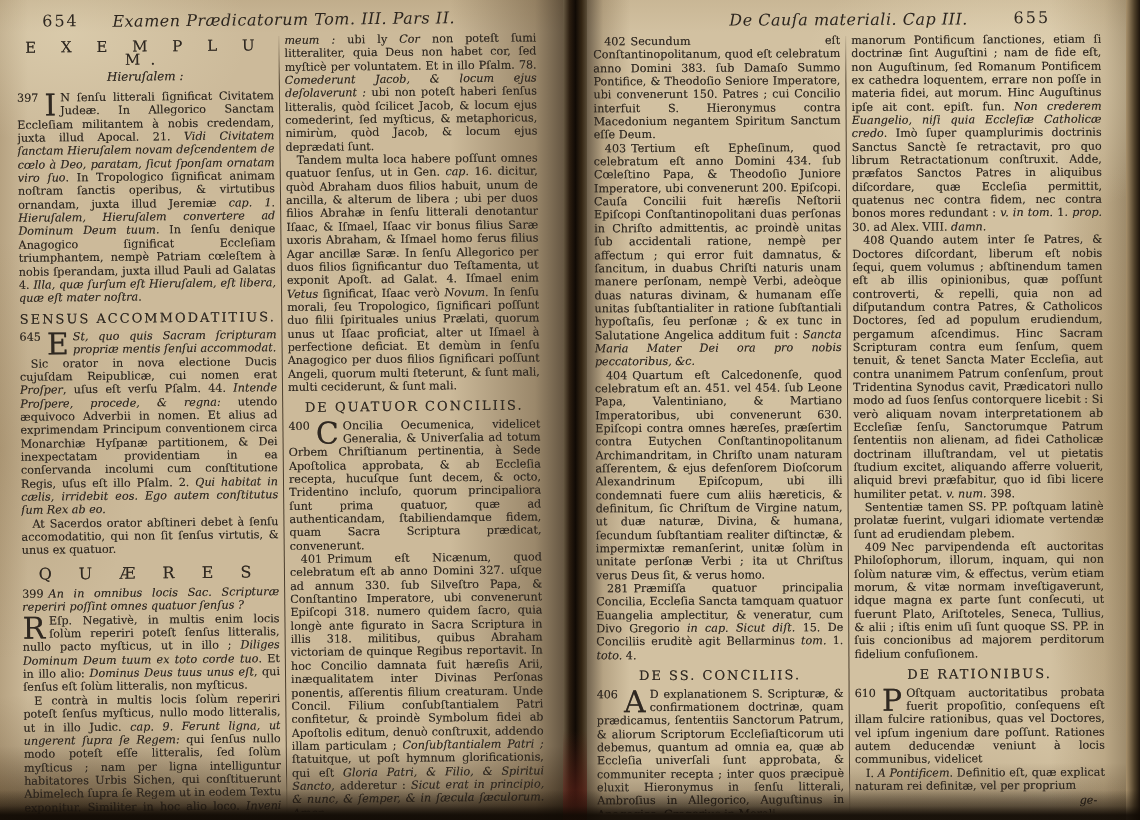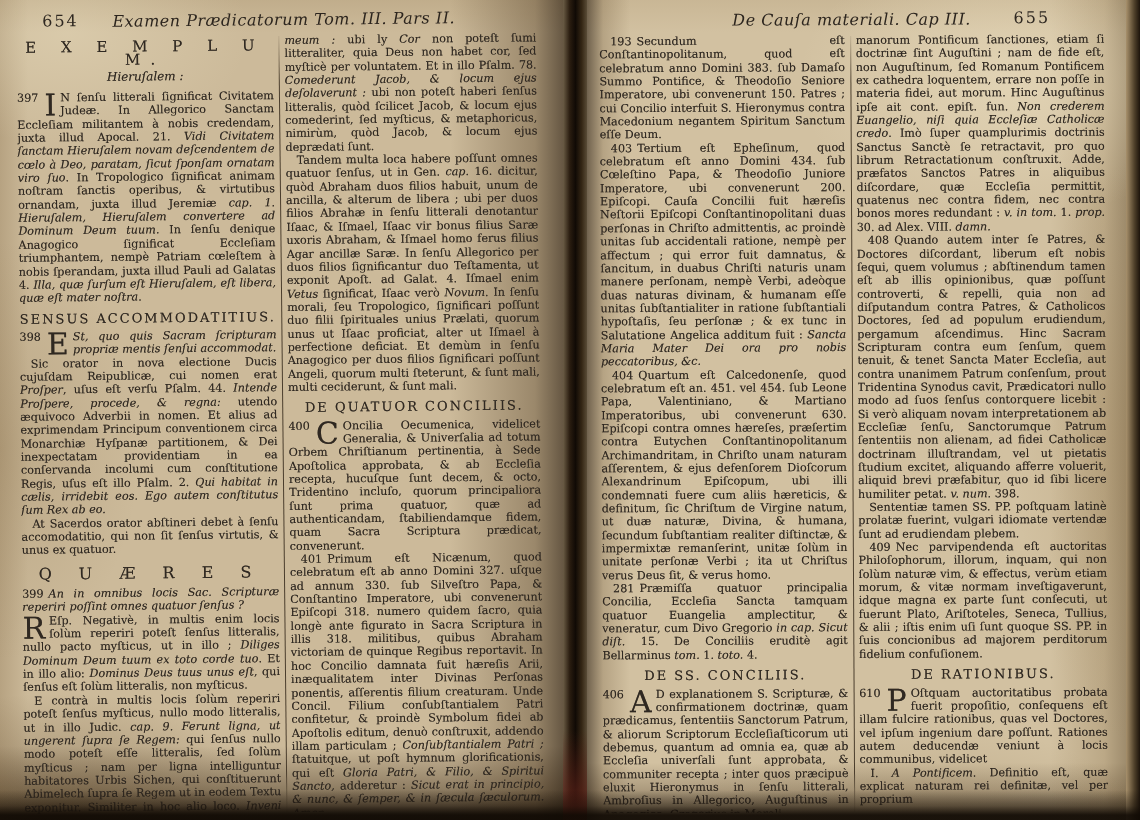--- a/index.html
+++ b/index.html
@@ -8,21 +8,21 @@
   .spread{display:flex;height:100%;}
   .page{position:relative;box-sizing:border-box;height:100%;}
   .page.left{width:563px;padding:4px 12px 0 16px;
     background:
       radial-gradient(ellipse 260px 160px at 12% 4%, rgba(233,221,190,.45), rgba(0,0,0,0) 70%),
       radial-gradient(ellipse 300px 170px at 10% 99%, rgba(82,60,32,.38), rgba(0,0,0,0) 70%),
       radial-gradient(ellipse 200px 300px at 0% 55%, rgba(120,94,56,.20), rgba(0,0,0,0) 70%),
       linear-gradient(to right, rgba(118,92,56,.25), rgba(0,0,0,0) 5%, rgba(0,0,0,0) 80%, rgba(74,54,30,.38) 95%, rgba(40,27,14,.62)),
       linear-gradient(to bottom, rgba(140,114,72,.18), rgba(0,0,0,0) 4%, rgba(0,0,0,0) 91%, rgba(52,36,18,.55) 98%, rgba(28,18,9,.8)),
       #ccba9a;}
-  .page.right{width:539px;padding:4px 22px 0 12px;
+  .page.right{width:539px;padding:4px 22px 0 6px;
     background:
       radial-gradient(ellipse 300px 200px at 78% 10%, rgba(238,226,196,.55), rgba(0,0,0,0) 70%),
       radial-gradient(ellipse 180px 420px at 103% 55%, rgba(150,122,78,.28), rgba(0,0,0,0) 70%),
       radial-gradient(ellipse 320px 140px at 60% 101%, rgba(110,86,50,.20), rgba(0,0,0,0) 75%),
       linear-gradient(to right, rgba(32,20,9,.55), rgba(96,74,44,.25) 3%, rgba(0,0,0,0) 8%, rgba(0,0,0,0) 86%, rgba(134,110,72,.30) 96%, rgba(96,76,46,.45)),
       linear-gradient(to bottom, rgba(150,124,82,.15), rgba(0,0,0,0) 4%, rgba(0,0,0,0) 93%, rgba(58,40,20,.45) 99%),
       #d2c1a1;}
   .spine{width:24px;position:relative;
     background:linear-gradient(to right, rgba(190,168,128,.5), #2a1d10 28%, #100a05 52%, #342614 78%, rgba(170,148,108,.45));}
   .spine:after{content:"";position:absolute;left:0;right:0;bottom:0;height:90px;
@@ -69,21 +69,21 @@
         <div class="page-head">
           <span class="pagenum l">654</span>
           <span class="running-title">Examen Prædicatorum Tom. III. Pars II.</span>
         </div>
         <div class="cols">
           <div class="col col1">
               <div class="heading xl"><span>E X E M P L U M.</span></div>
               <div class="subheading"><span>Hieruſalem :</span></div>
               <p class="para"><span class="pnum fl">397</span><span class="dropcap">I</span><span>N ſenſu litterali ſignificat Civitatem Judeæ. In Allegorico Sanctam Eccleſiam militantem à nobis credendam, juxta illud Apocal. 21. </span><i>Vidi Civitatem ſanctam Hieruſalem novam deſcendentem de cœlo à Deo, paratam, ſicut ſponſam ornatam viro ſuo</i><span>. In Tropologico ſignificat animam noſtram ſanctis operibus, &amp; virtutibus ornandam, juxta illud Jeremiæ </span><i>cap. 1. Hieruſalem, Hieruſalem convertere ad Dominum Deum tuum</i><span>. In ſenſu denique Anagogico ſignificat Eccleſiam triumphantem, nempè Patriam cœleſtem à nobis ſperandam, juxta illud Pauli ad Galatas 4. </span><i>Illa, quæ ſurſum eſt Hieruſalem, eſt libera, quæ eſt mater noſtra</i><span>.</span></p>
               <div class="heading md"><span>SENSUS ACCOMMODATITIUS.</span></div>
-              <p class="para"><span class="pnum fl">398</span><span class="dropcap">E</span><i>St, quo quis Sacram ſcripturam propriæ mentis ſenſui accommodat.</i></p>
+              <p class="para"><span class="pnum fl">645</span><span class="dropcap">E</span><i>St, quo quis Sacram ſcripturam propriæ mentis ſenſui accommodat.</i></p>
               <p class="para ind"><span>Sic orator in nova electione Ducis cujuſdam Reipublicæ, cui nomen erat </span><i>Proſper</i><span>, uſus eſt verſu Pſalm. 44. </span><i>Intende Proſpere, procede, &amp; regna:</i><span> utendo æquivoco Adverbii in nomen. Et alius ad exprimendam Principum conventionem circa Monarchiæ Hyſpanæ partitionem, &amp; Dei inexpectatam providentiam in ea conſervanda incolumi cum conſtitutione Regis, uſus eſt illo Pſalm. 2. </span><i>Qui habitat in cælis, irridebit eos. Ego autem conſtitutus ſum Rex ab eo.</i></p>
               <p class="para ind"><span>At Sacerdos orator abſtineri debet à ſenſu accomodatitio, qui non ſit ſenſus virtutis, &amp; unus ex quatuor.</span></p>
               <div class="heading lg"><span>Q U Æ R E S</span></div>
               <p class="para"><span class="pnum">399</span><i>An in omnibus locis Sac. Scripturæ reperiri poſſint omnes quatuor ſenſus ?</i></p>
               <p class="para"><span class="dropcap">R</span><span>Eſp. Negativè, in multis enim locis ſolùm reperiri poteſt ſenſus litteralis, nullo pacto myſticus, ut in illo ; </span><i>Diliges Dominum Deum tuum ex toto corde tuo</i><span>. Et in illo alio: </span><i>Dominus Deus tuus unus eſt</i><span>, qui ſenſus eſt ſolùm litteralis, non myſticus.</span></p>
               <p class="para ind"><span>E contrà in multis locis ſolùm reperiri poteſt ſenſus myſticus, nullo modo litteralis, ut in illo Judic. </span><i>cap. 9. Ferunt ligna, ut ungerent ſupra ſe Regem:</i><span> qui ſenſus nullo modo poteſt eſſe litteralis, ſed ſolùm myſticus ; nam per ligna intelliguntur habitatores Urbis Sichen, qui conſtituerunt Abimelech ſupra ſe Regem ut in eodem Textu exponitur. Similiter in hoc alio loco. </span><i>Inveni hominum ſecundum cor</i></p>
             </div>
           <div class="colrule"></div>
           <div class="col col2">
               <p class="para"><i>meum :</i><span> ubi ly </span><i>Cor</i><span> non poteſt ſumi litteraliter, quia Deus non habet cor, ſed myſticè per voluntatem. Et in illo Pſalm. 78. </span><i>Comederunt Jacob, &amp; locum ejus deſolaverunt :</i><span> ubi non poteſt haberi ſenſus litteralis, quòd ſcilicet Jacob, &amp; locum ejus comederint, ſed myſticus, &amp; metaphoricus, nimirùm, quòd Jacob, &amp; locum ejus deprædati ſunt.</span></p>
@@ -99,21 +99,21 @@
     <div class="spine"></div>
 
     <div class="page right">
       <div class="tiltR">
         <div class="page-head">
           <span class="running-title">De Cauſa materiali. Cap III.</span>
           <span class="pagenum r">655</span>
         </div>
         <div class="cols">
           <div class="col col1">
-              <p class="para ind"><span class="pnum">193</span><span>Secundum eſt Conſtantinopolitanum, quod eſt celebratum anno Domini 383. ſub Damaſo Summo Pontifice, &amp; Theodoſio Seniore Imperatore, ubi convenerunt 150. Patres ; cui Concilio interfuit S. Hieronymus contra Macedonium negantem Spiritum Sanctum eſſe Deum.</span></p>
+              <p class="para ind"><span class="pnum">402</span><span>Secundum eſt Conſtantinopolitanum, quod eſt celebratum anno Domini 383. ſub Damaſo Summo Pontifice, &amp; Theodoſio Seniore Imperatore, ubi convenerunt 150. Patres ; cui Concilio interfuit S. Hieronymus contra Macedonium negantem Spiritum Sanctum eſſe Deum.</span></p>
               <p class="para ind"><span class="pnum">403</span><span>Tertium eſt Epheſinum, quod celebratum eſt anno Domini 434. ſub Cœleſtino Papa, &amp; Theodoſio Juniore Imperatore, ubi convenerunt 200. Epiſcopi. Cauſa Concilii fuit hæreſis Neſtorii Epiſcopi Conſtantinopolitani duas perſonas in Chriſto admittentis, ac proindè unitas ſub accidentali ratione, nempè per affectum ; qui error fuit damnatus, &amp; ſancitum, in duabus Chriſti naturis unam manere perſonam, nempè Verbi, adeòque duas naturas divinam, &amp; humanam eſſe unitas ſubſtantialiter in ratione ſubſtantiali hypoſtaſis, ſeu perſonæ ; &amp; ex tunc in Salutatione Angelica additum fuit : </span><i>Sancta Maria Mater Dei ora pro nobis peccatoribus, &amp;c.</i></p>
               <p class="para ind"><span class="pnum">404</span><span>Quartum eſt Calcedonenſe, quod celebratum eſt an. 451. vel 454. ſub Leone Papa, Valentiniano, &amp; Martiano Imperatoribus, ubi convenerunt 630. Epiſcopi contra omnes hæreſes, præſertim contra Eutychen Conſtantinopolitanum Archimandritam, in Chriſto unam naturam aſſerentem, &amp; ejus defenſorem Dioſcorum Alexandrinum Epiſcopum, ubi illi condemnati fuere cum aliis hæreticis, &amp; definitum, ſic Chriſtum de Virgine natum, ut duæ naturæ, Divina, &amp; humana, ſecundum ſubſtantiam realiter diſtinctæ, &amp; impermixtæ remanſerint, unitæ ſolùm in unitate perſonæ Verbi ; ita ut Chriſtus verus Deus ſit, &amp; verus homo.</span></p>
               <p class="para ind"><span class="pnum">281</span><span>Præmiſſa quatuor principalia Concilia, Eccleſia Sancta tamquam quatuor Euangelia amplectitur, &amp; veneratur, cum Divo Gregorio </span><i>in cap. Sicut diſt.</i><span> 15. De Conciliis eruditè agit Bellarminus </span><i>tom.</i><span> 1. </span><i>toto.</i><span> 4.</span></p>
               <div class="heading md"><span>DE SS. CONCILIIS.</span></div>
               <p class="para"><span class="pnum fl">406</span><span class="dropcap">A</span><span>D explanationem S. Scripturæ, &amp; confirmationem doctrinæ, quam prædicamus, ſententiis Sanctorum Patrum, &amp; aliorum Scriptorum Eccleſiaſticorum uti debemus, quantum ad omnia ea, quæ ab Eccleſia univerſali ſunt approbata, &amp; communiter recepta ; inter quos præcipuè eluxit Hieronymus in ſenſu litterali, Ambroſius in Allegorico, Auguſtinus in Anagogico, Gregorius in Morali.</span></p>
             </div>
           <div class="colrule"></div>
           <div class="col col2">
               <p class="para"><span>manorum Pontificum ſanctiones, etiam ſi doctrinæ ſint Auguſtini ; nam de fide eſt, non Auguſtinum, ſed Romanum Pontificem ex cathedra loquentem, errare non poſſe in materia fidei, aut morum. Hinc Auguſtinus ipſe ait cont. epiſt. fun. </span><i>Non crederem Euangelio, niſi quia Eccleſiæ Catholicæ credo</i><span>. Imò ſuper quamplurimis doctrinis Sanctus Sanctè ſe retractavit, pro quo librum Retractationum conſtruxit. Adde, præfatos Sanctos Patres in aliquibus diſcordare, quæ Eccleſia permittit, quatenus nec contra fidem, nec contra bonos mores redundant : </span><i>v. in tom.</i><span> 1. </span><i>prop.</i><span> 30. ad Alex. VIII. </span><i>damn.</i></p>
               <p class="para ind"><span class="pnum">408</span><span>Quando autem inter ſe Patres, &amp; Doctores diſcordant, liberum eſt nobis ſequi, quem volumus ; abſtinendum tamen eſt ab illis opinionibus, quæ poſſunt controverti, &amp; repelli, quia non ad diſputandum contra Patres, &amp; Catholicos Doctores, ſed ad populum erudiendum, pergamum aſcendimus. Hinc Sacram Scripturam contra eum ſenſum, quem tenuit, &amp; tenet Sancta Mater Eccleſia, aut contra unanimem Patrum conſenſum, prout Tridentina Synodus cavit, Prædicatori nullo modo ad ſuos ſenſus contorquere licebit : Si verò aliquam novam interpretationem ab Eccleſiæ ſenſu, Sanctorumque Patrum ſententiis non alienam, ad fidei Catholicæ doctrinam illuſtrandam, vel ut pietatis ſtudium excitet, aliquando afferre voluerit, aliquid brevi præfabitur, quo id ſibi licere humiliter petat. </span><i>v. num.</i><span> 398.</span></p>

